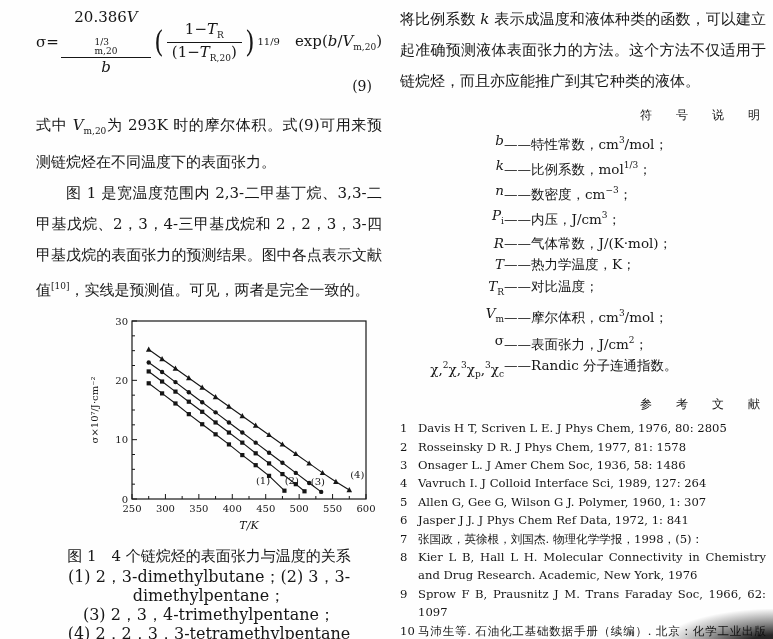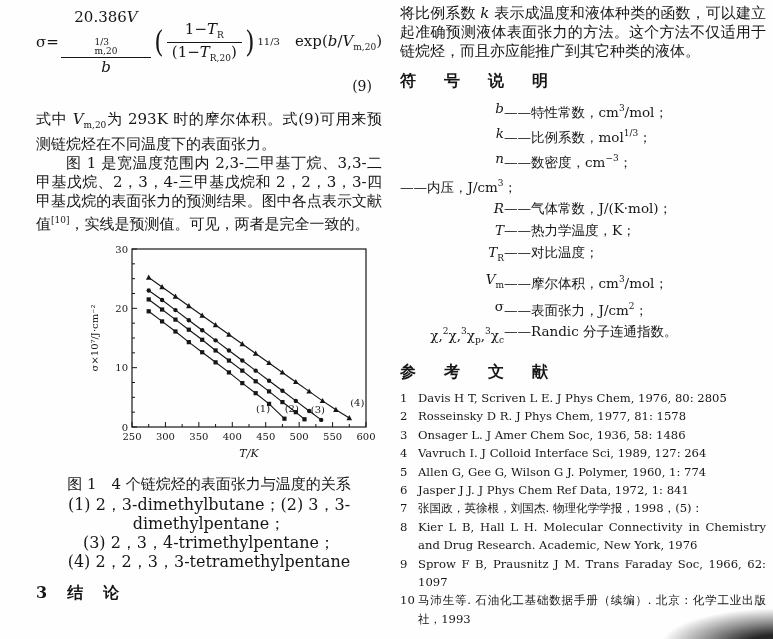--- a/index.html
+++ b/index.html
@@ -16,38 +16,38 @@
   .frac{display:inline-flex;flex-direction:column;text-align:center;line-height:1.25;}
   .frac .num{padding:0 5px;border-bottom:1.2px solid #161616;}
   .frac .den{padding:0 5px;}
   .bigparen{font-size:30px;font-weight:300;line-height:1;transform:scaleX(.8);}
   .eq-pow{font-size:10px;vertical-align:14px;line-height:1;}
   .eq-tail{margin-left:13px;}
   .eq-number{text-align:right;font-size:14px;margin:2px 10px 0 0;}
   sub{font-size:9px;} sup{font-size:9px;}
   .supsub{display:inline-flex;flex-direction:column;font-size:9px;line-height:1.05;vertical-align:-4px;text-align:left;}
 
-  .para{font-size:15px;line-height:19px;text-align:justify;margin:0;}
+  .para{font-size:15px;line-height:31px;text-align:justify;margin:0;}
   .indent{text-indent:2em;}
   .p1{margin-top:16px;}
 
   
   .chart-wrap{margin:7px 0 0 50px;width:292px;}
   svg text{font-family:"DejaVu Serif","Liberation Serif",serif;}
 
   
   .caption{ text-align:center;margin-top:4px;}
   .cap-zh{font-size:15px;line-height:22px;}
   .cap-en{font-size:13px;line-height:20px;}
   .cap-legend{font-size:16px;line-height:19px;}
 
   .sec-heading{font-size:16px;font-weight:bold;margin-top:12px;letter-spacing:2px;}
 
   
-  .r-heading{font-size:16px;font-weight:bold;text-align:left;letter-spacing:6px;margin:10px 0 6px 0;}
+  .r-heading{font-size:12px;font-weight:normal;text-align:right;letter-spacing:6px;margin:10px 0 6px 0;}
   .sym-list{font-size:13.5px;line-height:21.6px;}
   .sym-row{display:flex;}
   .sym{min-width:104px;text-align:right;white-space:nowrap;}
   .sym-desc{white-space:nowrap;}
   .ref-list{font-size:11.6px;line-height:18.4px;margin-top:2px;}
   .ref-row{display:flex;}
   .ref-no{width:18px;flex:none;}
   .ref-text{flex:1;text-align:justify;}
 
   .smudge{
@@ -71,21 +71,21 @@
               <span>m,20</span>
             </span></span>
         <span class="den"><i>b</i></span>
       </span>
       <span class="bigparen">(</span>
       <span class="frac">
         <span class="num">1−<i>T</i><sub>R</sub></span>
         <span class="den">(1−<i>T</i><sub>R,20</sub>)</span>
       </span>
       <span class="bigparen">)</span>
-      <span class="eq-pow">11/3</span>
+      <span class="eq-pow">11/9</span>
       <span class="eq-tail">exp(<i>b</i>/<i>V</i><sub>m,20</sub>)</span>
     </div>
     <div class="eq-number">(9)</div>
 
     <p class="para p1">式中 <i>V</i><sub>m,20</sub>为 293K 时的摩尔体积。式(9)可用来预测链烷烃在不同温度下的表面张力。</p>
     <p class="para indent">图 1 是宽温度范围内 2,3-二甲基丁烷、3,3-二甲基戊烷、2，3，4-三甲基戊烷和 2，2，3，3-四甲基戊烷的表面张力的预测结果。图中各点表示文献值<sup>[10]</sup>，实线是预测值。可见，两者是完全一致的。</p>
 
     <div class="chart-wrap">
       <svg width="292" height="224" viewBox="0 0 292 224">
           <rect x="46" y="8" width="234" height="178" fill="none" stroke="#161616" stroke-width="1.2"></rect>
@@ -218,20 +218,21 @@
         </div>
         <div class="sym-row">
           <span class="sym"><i>k</i></span>
           <span class="sym-desc">——比例系数，mol<sup>1/3</sup>；</span>
         </div>
         <div class="sym-row">
           <span class="sym"><i>n</i></span>
           <span class="sym-desc">——数密度，cm<sup>−3</sup>；</span>
         </div>
         <div class="sym-row">
+          <span class="sym"><i>P</i><sub>i</sub></span>
           <span class="sym-desc">——内压，J/cm<sup>3</sup>；</span>
         </div>
         <div class="sym-row">
           <span class="sym"><i>R</i></span>
           <span class="sym-desc">——气体常数，J/(K·mol)；</span>
         </div>
         <div class="sym-row">
           <span class="sym"><i>T</i></span>
           <span class="sym-desc">——热力学温度，K；</span>
         </div>
@@ -266,21 +267,21 @@
         <div class="ref-row">
           <span class="ref-no">3</span>
           <span class="ref-text">Onsager L.  J Amer Chem Soc, 1936, 58: 1486</span>
         </div>
         <div class="ref-row">
           <span class="ref-no">4</span>
           <span class="ref-text">Vavruch I.  J Colloid Interface Sci, 1989, 127: 264</span>
         </div>
         <div class="ref-row">
           <span class="ref-no">5</span>
-          <span class="ref-text">Allen G, Gee G, Wilson G J.  Polymer, 1960, 1: 774</span>
+          <span class="ref-text">Allen G, Gee G, Wilson G J.  Polymer, 1960, 1: 307</span>
         </div>
         <div class="ref-row">
           <span class="ref-no">6</span>
           <span class="ref-text">Jasper J J.  J Phys Chem Ref Data, 1972, 1: 841</span>
         </div>
         <div class="ref-row">
           <span class="ref-no">7</span>
           <span class="ref-text">张国政，英徐根，刘国杰. 物理化学学报，1998，(5)：</span>
         </div>
         <div class="ref-row">

